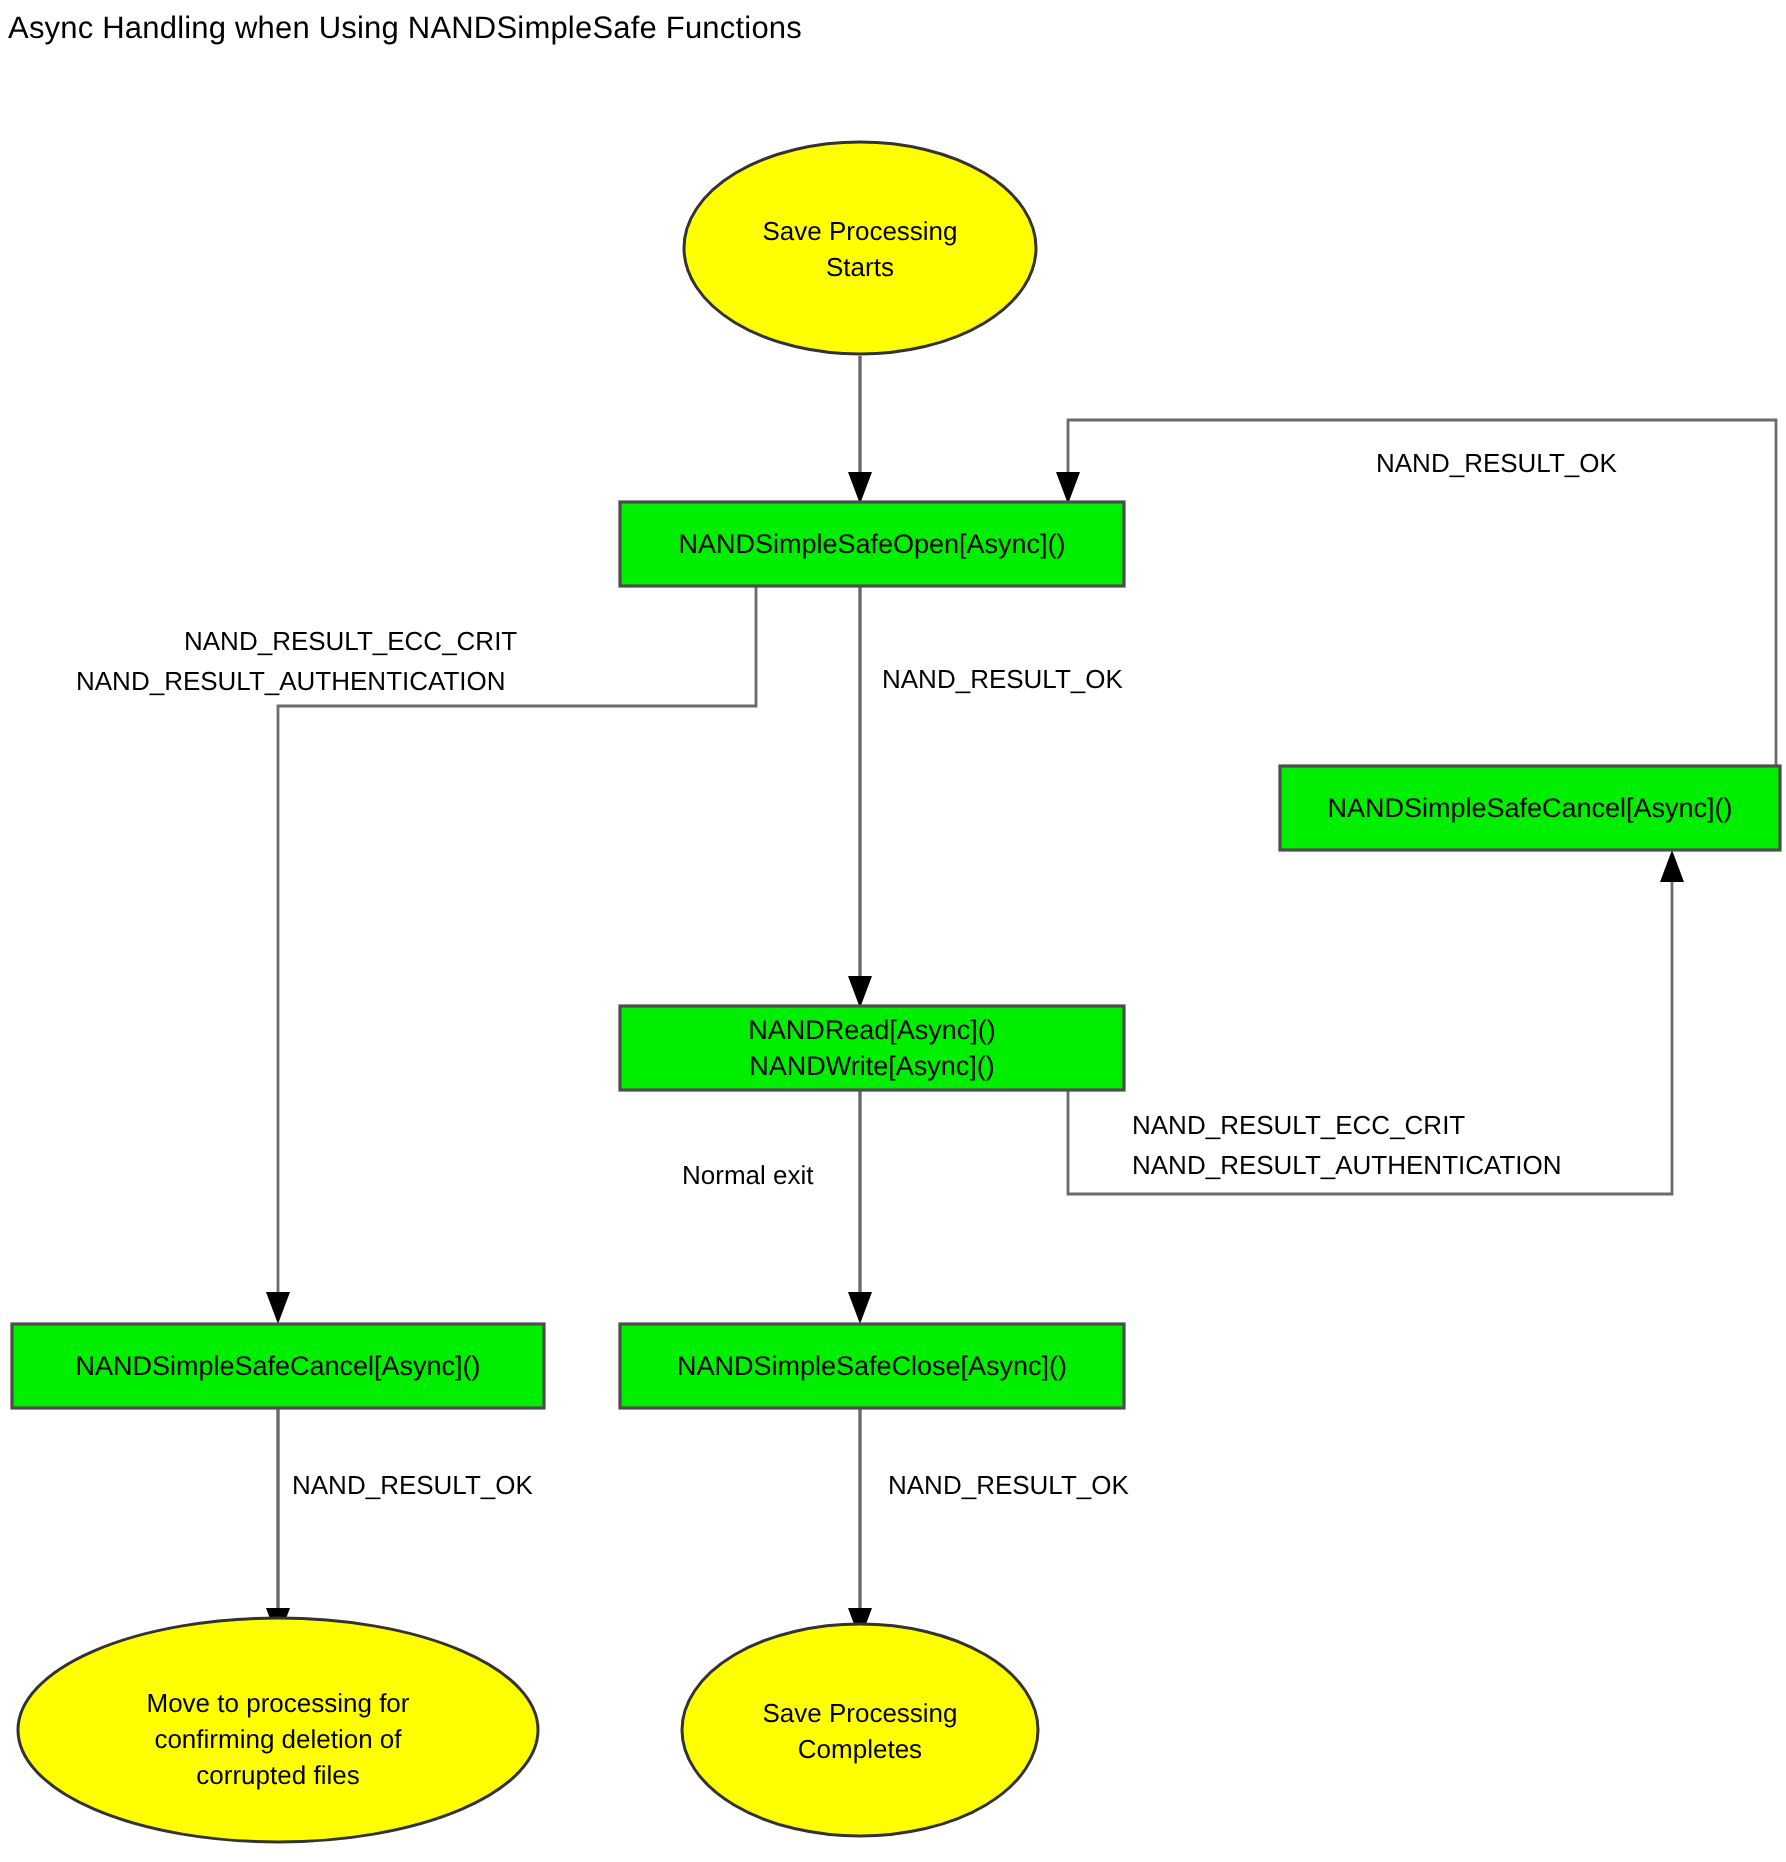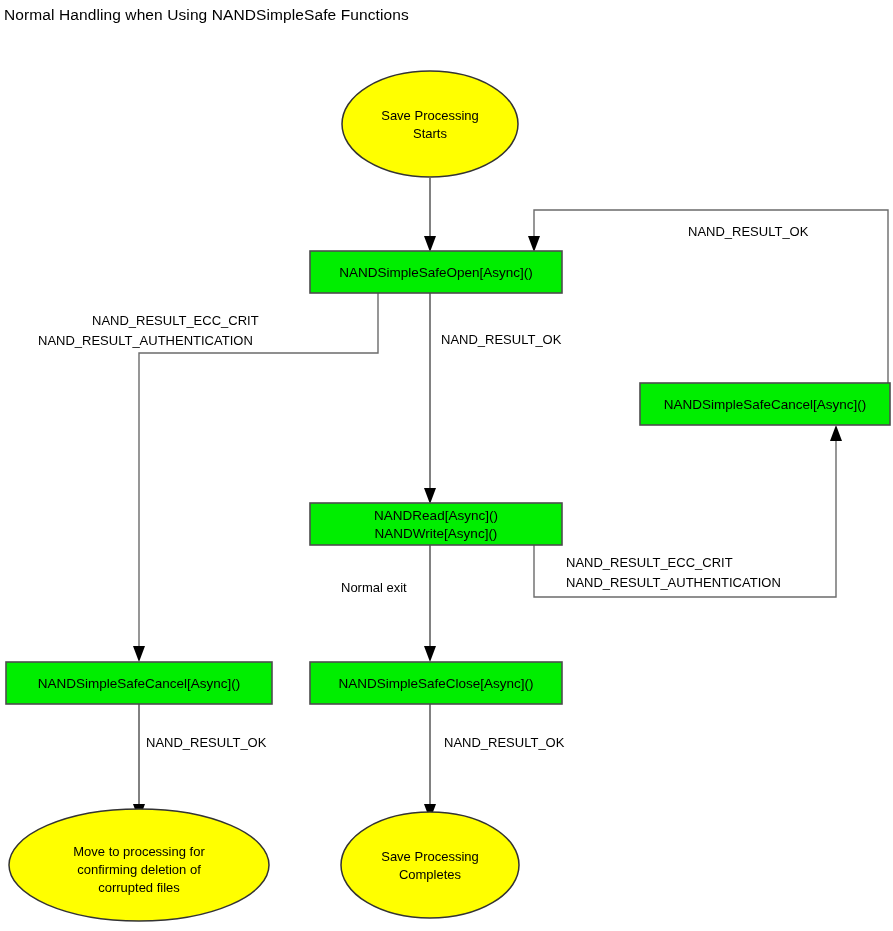--- a/index.html
+++ b/index.html
@@ -66,21 +66,21 @@
     fill: none;
   }
   .arrow-head {
     fill: #000000;
     stroke: none;
   }
 </style>
 </head>
 <body>
 
-<div id="page-title">Normal Handling when Using NANDSimpleSafe Functions</div>
+<div id="page-title">Async Handling when Using NANDSimpleSafe Functions</div>
 
 <svg id="flow-svg" width="893" height="931" viewBox="0 0 893 931">
 
   <g>
     <path class="edge-line" d="M430,178 L430,244"></path>
     <polygon class="arrow-head" points="430,252 424,236 436,236"></polygon>
   </g>
 
   <g>
     <path class="edge-line-thin" d="M888,383 L888,210 L534,210 L534,244"></path>

